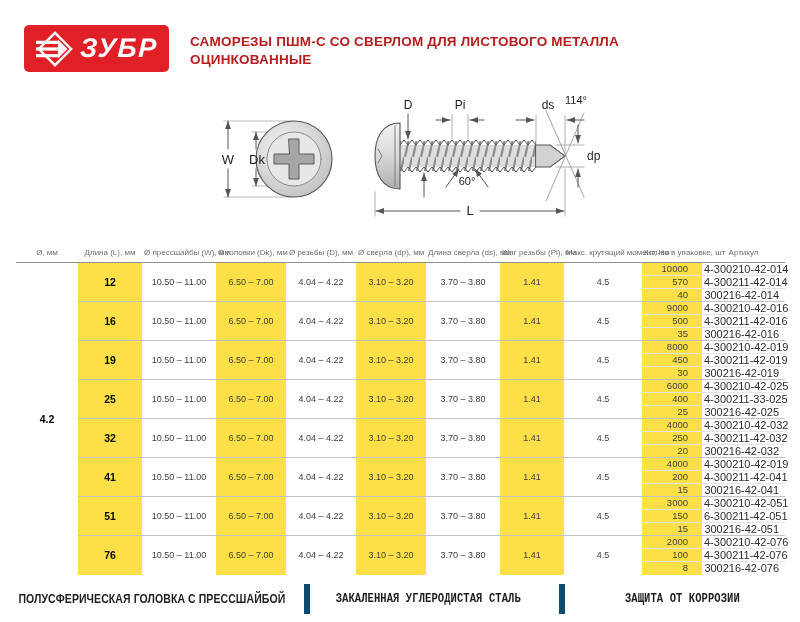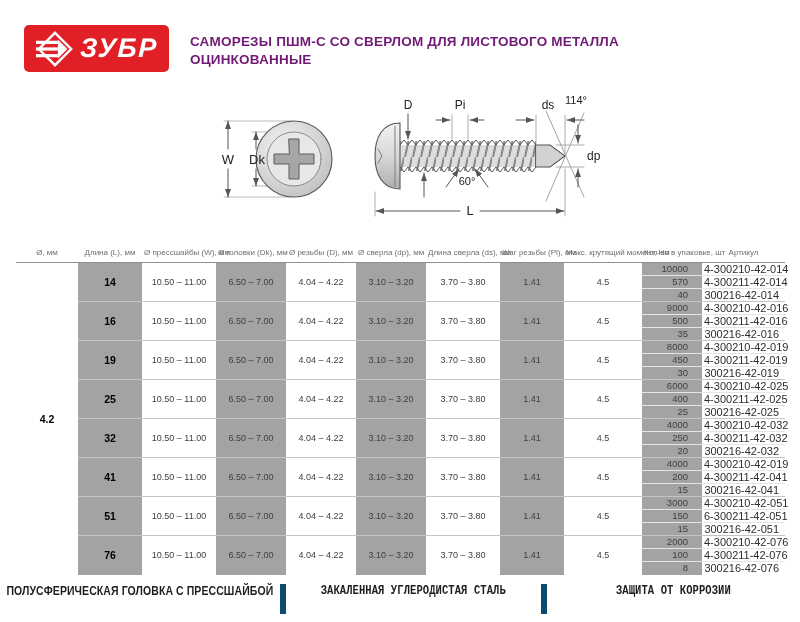--- a/index.html
+++ b/index.html
@@ -8,44 +8,44 @@
          font-family:"Liberation Sans", sans-serif; }
 
   
   .logo { position:absolute; left:24px; top:25px; width:145px; height:47px;
           background:#e01f26; border-radius:5px; display:flex; align-items:center;
           justify-content:center; gap:6px; }
   .logo-icon { width:38px; height:38px; flex:0 0 auto; }
   .logo-word { color:#fff; font-weight:bold; font-size:27px; letter-spacing:1.5px;
                font-style:italic; transform:skewX(-2deg); }
   .title { position:absolute; left:190px; top:33px; font-weight:bold; font-size:13.5px;
-           color:#701a75; line-height:18px; letter-spacing:.2px; }
+           color:#b91c1c; line-height:18px; letter-spacing:.2px; }
 
   
   .drawing { position:absolute; left:212px; top:93px; }
   .drawing text { fill:#222; font-family:"Liberation Sans", sans-serif; }
 
   
   .spec { position:absolute; left:16px; top:248px; }
   table { border-collapse:collapse; table-layout:fixed; width:769px; }
   thead th { font-size:8px; font-weight:normal; color:#6e6e6e; text-align:center;
              padding:0 2px 5px; border-bottom:1px solid #8f8f8f; white-space:nowrap; }
   tbody td { font-size:9px; color:#404040; text-align:center; height:13px;
              line-height:12px; padding:0 2px; white-space:nowrap; }
-  td.shade { background:#a3a3a3; }
+  td.shade { background:#fde047; }
   td.len { font-weight:bold; font-size:10.5px; color:#000; }
   td.dia { font-weight:bold; font-size:10.5px; color:#000; }
   tr.group-start td { border-top:1px solid #c3c3c3; }
   tr.pack-row td { border-top:1px solid #e5e5e5; }
   td.qty { text-align:right; padding-right:14px; font-size:9.5px; }
   td.sku { text-align:right; padding-right:6px; font-size:11px; color:#2d2d2d; }
 
   
   .feet { position:absolute; left:0; top:584px; width:800px; height:30px; display:flex; }
-  .foot-sec { display:flex; align-items:flex-start; justify-content:center; }
+  .foot-sec { display:flex; align-items:center; justify-content:center;margin-left:12px; }
   .foot-sec + .foot-sec { border-left:6px solid #0c4a6e;font-family:Liberation Mono, monospace; }
   .foot-sec:nth-child(1){ width:35%; } .foot-sec:nth-child(2){ width:32.6%; }
   .foot-sec:nth-child(3){ width:32.4%; }
   .foot-label { font-weight:bold; font-size:12.5px; color:#1e1e1e; white-space:nowrap;
                 display:inline-block; transform:scaleX(.84); letter-spacing:.1px; }
 </style>
 </head>
 <body>
 
 <div class="logo">
@@ -180,21 +180,21 @@
           <th>Длина сверла (ds), мм</th>
           <th>Шаг резьбы (Pi), мм</th>
           <th>Макс. крутящий момент, Нм</th>
           <th>Кол-во в упаковке, шт</th>
           <th>Артикул</th>
         </tr>
       </thead>
     <tbody id="body-rows">
         <tr class="">
           <td rowspan="24" class="dia">4.2</td>
-          <td rowspan="3" class="len shade">14</td>
+          <td rowspan="3" class="len shade">12</td>
           <td rowspan="3" class="">10.50 – 11.00</td>
           <td rowspan="3" class=" shade">6.50 – 7.00</td>
           <td rowspan="3" class="">4.04 – 4.22</td>
           <td rowspan="3" class=" shade">3.10 – 3.20</td>
           <td rowspan="3" class="">3.70 – 3.80</td>
           <td rowspan="3" class=" shade">1.41</td>
           <td rowspan="3" class="">4.5</td>
           <td class="qty shade">10000</td>
           <td class="sku">4-300210-42-014</td>
         </tr>
@@ -253,21 +253,21 @@
           <td rowspan="3" class="">4.04 – 4.22</td>
           <td rowspan="3" class=" shade">3.10 – 3.20</td>
           <td rowspan="3" class="">3.70 – 3.80</td>
           <td rowspan="3" class=" shade">1.41</td>
           <td rowspan="3" class="">4.5</td>
           <td class="qty shade">6000</td>
           <td class="sku">4-300210-42-025</td>
         </tr>
         <tr class="pack-row">
           <td class="qty shade">400</td>
-          <td class="sku">4-300211-42-025</td>
+          <td class="sku">4-300211-33-025</td>
         </tr>
         <tr class="pack-row">
           <td class="qty shade">25</td>
           <td class="sku">300216-42-025</td>
         </tr>
         <tr class="group-start">
           <td rowspan="3" class="len shade">32</td>
           <td rowspan="3" class="">10.50 – 11.00</td>
           <td rowspan="3" class=" shade">6.50 – 7.00</td>
           <td rowspan="3" class="">4.04 – 4.22</td>

